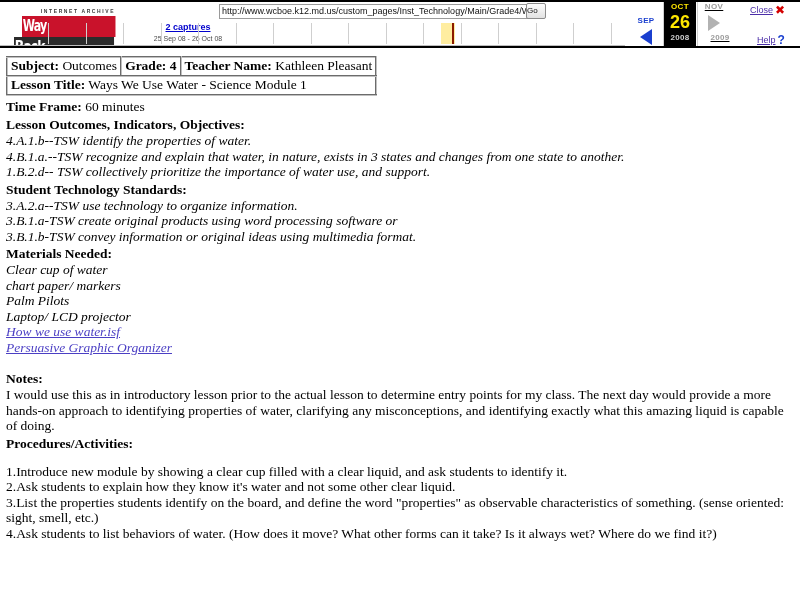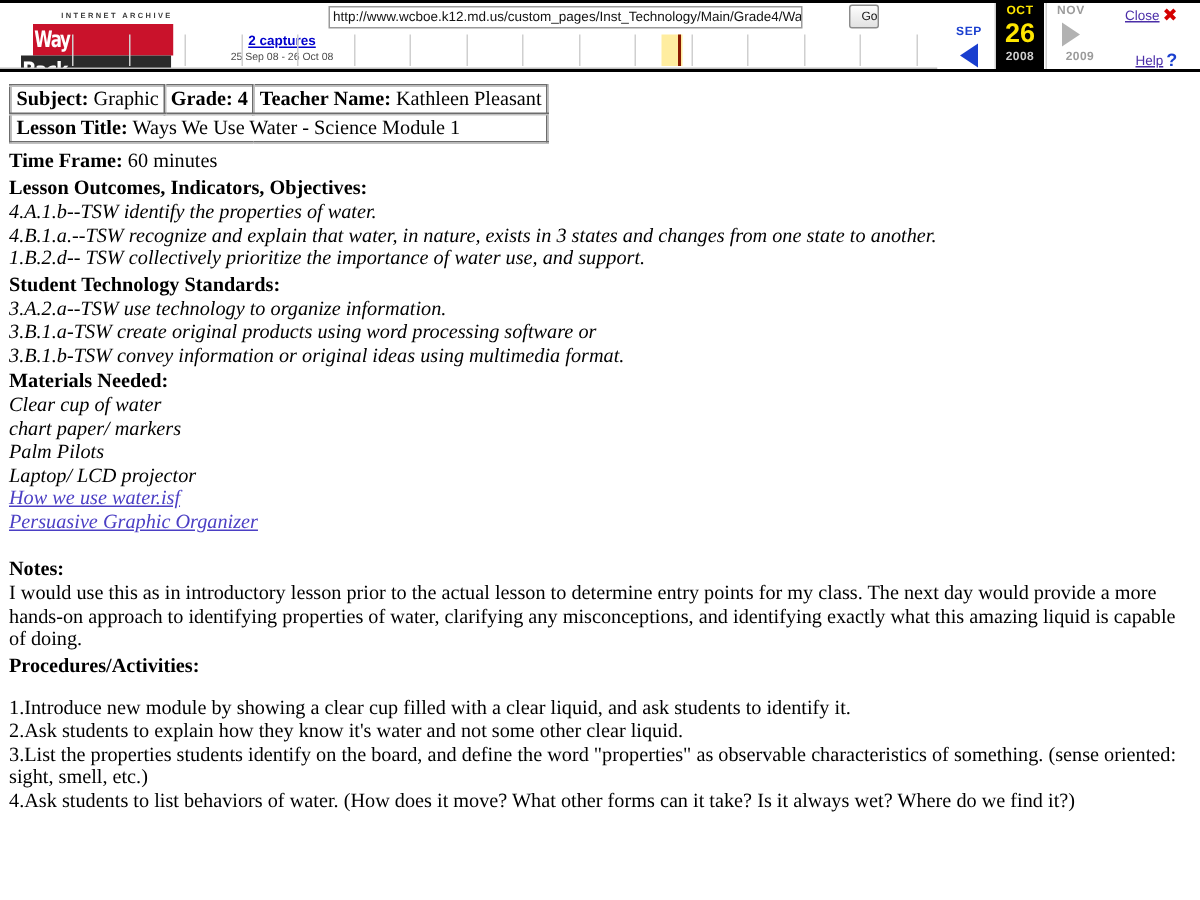--- a/index.html
+++ b/index.html
@@ -135,31 +135,31 @@
     font-size: 9px;
     font-family: "Liberation Sans", "DejaVu Sans", sans-serif;
     color: #111111;
     padding: 0 2px;
     line-height: 13px;
     overflow: hidden;
     white-space: nowrap;
   }
   .wm-go {
     position: absolute;
-    left: 566px;
+    left: 526px;
     top: 3px;
     width: 20px;
     height: 16px;
     box-sizing: border-box;
     border: 1px solid #8c8c8c;
     border-radius: 2px;
     background: linear-gradient(#fdfdfd, #e2e2e2);
     font-size: 8px;
     line-height: 14px;
-    text-align: right;
+    text-align: left;
     color: #111111;
     font-family: Liberation Sans, sans-serif;
   }
 
   
   .wm-timeline {
     position: absolute;
     left: 0px;
     top: 22px;
     width: 625px;
@@ -209,21 +209,21 @@
   }
   .wm-datenav .dn-col {
     position: absolute;
     top: 0;
     width: 32px;
     height: 45px;
     text-align: center;
   }
   .wm-datenav .dn-prev { left: 0px; }
   .wm-datenav .dn-cur  { left: 34px; background: #000000; }
-  .wm-datenav .dn-next { left: 68px; }
+  .wm-datenav .dn-next { left: 68px; text-decoration: underline; }
   .wm-datenav .dn-mon {
     font-size: 8px;
     font-weight: bold;
     line-height: 11px;
     letter-spacing: 0.4px;
   }
   .wm-datenav .dn-prev .dn-mon { color: #1a3fcf; margin-top: 14px; }
   .wm-datenav .dn-cur  .dn-mon { color: #ffe700; }
   .wm-datenav .dn-next .dn-mon { color: #9b9b9b; }
   .wm-datenav .dn-day {
@@ -416,21 +416,21 @@
   </div>
 </div>
 
 <div id="page">
 
   <table class="hdr">
     <tbody>
         <tr>
       <td>
         <b>Subject:</b>
-        <span>Graphic</span>
+        <span>Outcomes</span>
       </td>
       <td>
         <b>Grade: 4</b>
       </td>
       <td>
         <b>Teacher Name:</b>
         <span>Kathleen Pleasant</span>
       </td>
     </tr>
     <tr>

